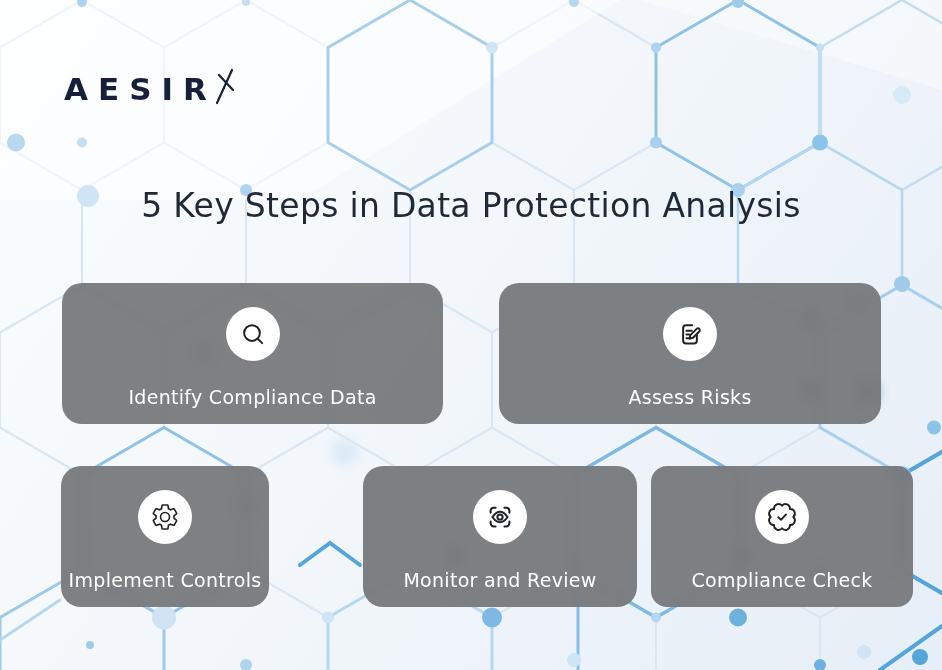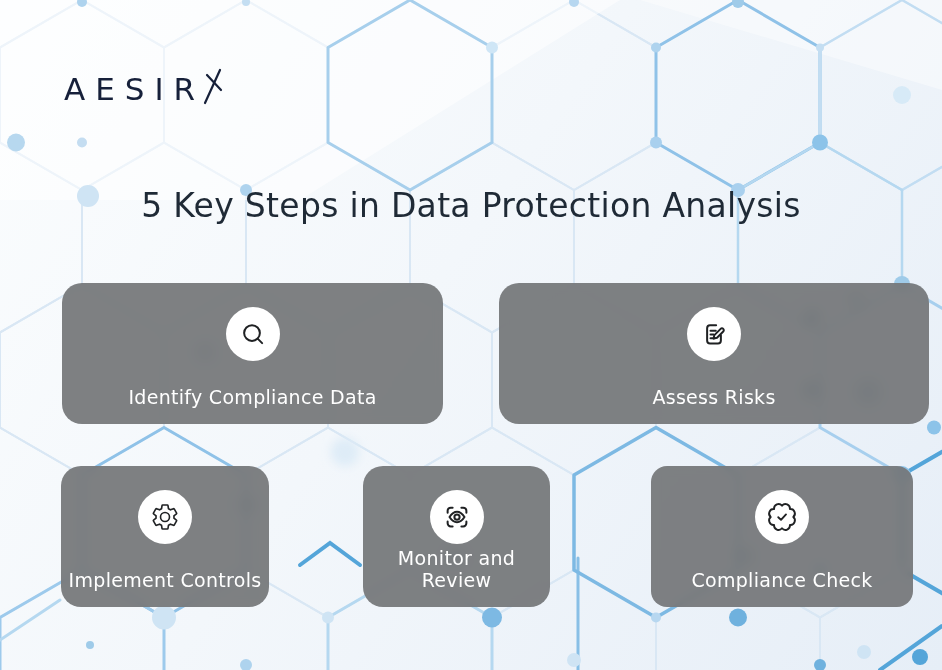--- a/index.html
+++ b/index.html
@@ -9,39 +9,39 @@
     overflow:hidden;
     background:linear-gradient(125deg,#fbfdfe 0%,#f3f7fb 45%,#e6eef7 100%);
     font-family:"DejaVu Sans","Liberation Sans",sans-serif;
   }
   #bg{position:absolute;left:0;top:0;width:942px;height:670px;}
   .logo{
     position:absolute;left:64px;top:66px;
     display:flex;align-items:flex-start;z-index:3;
   }
   .logo-text{
-    font-size:31px;font-weight:400;letter-spacing:10px;
+    font-size:31px;font-weight:700;letter-spacing:10px;
     color:#16203a;line-height:1;padding-top:8px;
   }
   .logo-x{margin-left:-6px;}
   .page-title{
     position:absolute;left:0;top:186px;width:942px;
     text-align:center;font-size:33px;font-weight:500;
     color:#1f2a36;letter-spacing:.3px;z-index:3;
   }
   .card{
     position:absolute;height:141px;border-radius:20px;
     background:rgba(116,118,120,0.93);
     -webkit-backdrop-filter:blur(4px);backdrop-filter:blur(4px);
     z-index:2;
   }
   .card-1{left:62px;top:283px;width:381px;}
-  .card-2{left:499px;top:283px;width:430px;}
+  .card-2{left:499px;top:283px;width:382px;}
   .card-3{left:61px;top:466px;width:208px;}
-  .card-4{left:363px;top:466px;width:187px;}
+  .card-4{left:363px;top:466px;width:274px;}
   .card-5{left:651px;top:466px;width:262px;border-radius:16px;}
   .icon-circle{
     position:absolute;left:50%;top:24px;transform:translateX(-50%);
     width:54px;height:54px;border-radius:50%;background:#ffffff;
     display:flex;align-items:center;justify-content:center;
   }
   .icon-circle svg{display:block;}
   .card-label{
     position:absolute;left:0;bottom:16px;width:100%;
     text-align:center;color:#ffffff;font-size:19px;

